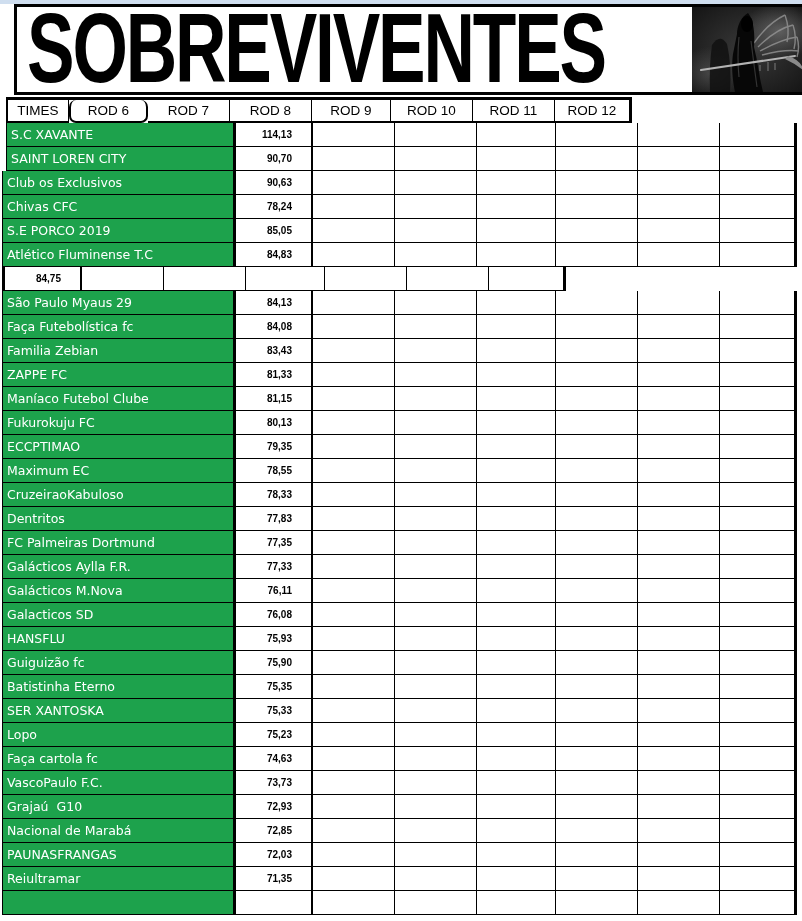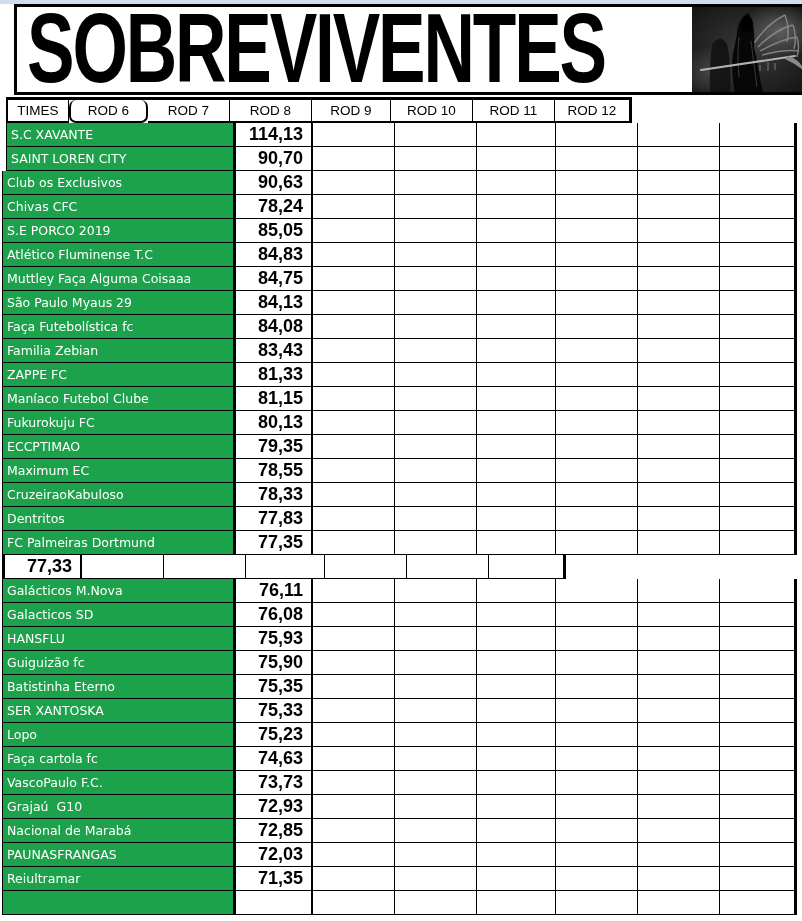--- a/index.html
+++ b/index.html
@@ -32,22 +32,22 @@
   .row.inset{width:791px;margin-left:4px;}
   .cell{height:24px;border-right:1px solid #000;border-bottom:1px solid #000;background:#fff;}
   .c0{flex:1;}
   .c1{width:79px;border-left:2px solid #000;border-right:2px solid #000;}
   .c2{width:82px;} .c3{width:82px;} .c4{width:79px;} .c5{width:82px;} .c6{width:82px;}
   .c7{width:77px;border-right:3px solid #000;}
   .hcell.c1{border-left:2px solid #000;border-right:2px solid #000;border-radius:7px;}
   .team-cell{background:var(--green,#1da24c);color:#fff;display:flex;align-items:center;
              padding-left:4px;font-family:"DejaVu Sans",sans-serif;
              font-size:12.5px;font-weight:normal;white-space:pre;overflow:hidden;}
-  .score-cell{display:flex;align-items:center;justify-content:flex-end;padding-right:8px;
-              font-size:18px;font-weight:bold;color:#000;}
+  .score-cell{display:flex;align-items:center;justify-content:flex-end;padding-right:19px;
+              font-size:10px;font-weight:bold;color:#000;}
 </style>
 </head>
 <body>
 
 <div class="screen">
   <div class="top-strip"></div>
 
   <div class="title-box">
     <div class="title-text">SOBREVIVENTES</div>
     <div class="reaper">
@@ -142,21 +142,20 @@
           <div class="cell team-cell c0">Atlético Fluminense T.C</div>
           <div class="cell score-cell c1">84,83</div>
           <div class="cell empty-cell c2"></div>
           <div class="cell empty-cell c3"></div>
           <div class="cell empty-cell c4"></div>
           <div class="cell empty-cell c5"></div>
           <div class="cell empty-cell c6"></div>
           <div class="cell empty-cell c7"></div>
         </div>
         <div class="row">
-          <div class="cell team-cell c0">Muttley Faça Alguma Coisaaa</div>
           <div class="cell score-cell c1">84,75</div>
           <div class="cell empty-cell c2"></div>
           <div class="cell empty-cell c3"></div>
           <div class="cell empty-cell c4"></div>
           <div class="cell empty-cell c5"></div>
           <div class="cell empty-cell c6"></div>
           <div class="cell empty-cell c7"></div>
         </div>
         <div class="row">
           <div class="cell team-cell c0">São Paulo Myaus 29</div>
@@ -262,20 +261,21 @@
           <div class="cell team-cell c0">FC Palmeiras Dortmund</div>
           <div class="cell score-cell c1">77,35</div>
           <div class="cell empty-cell c2"></div>
           <div class="cell empty-cell c3"></div>
           <div class="cell empty-cell c4"></div>
           <div class="cell empty-cell c5"></div>
           <div class="cell empty-cell c6"></div>
           <div class="cell empty-cell c7"></div>
         </div>
         <div class="row">
+          <div class="cell team-cell c0">Galácticos Aylla F.R.</div>
           <div class="cell score-cell c1">77,33</div>
           <div class="cell empty-cell c2"></div>
           <div class="cell empty-cell c3"></div>
           <div class="cell empty-cell c4"></div>
           <div class="cell empty-cell c5"></div>
           <div class="cell empty-cell c6"></div>
           <div class="cell empty-cell c7"></div>
         </div>
         <div class="row">
           <div class="cell team-cell c0">Galácticos M.Nova</div>

